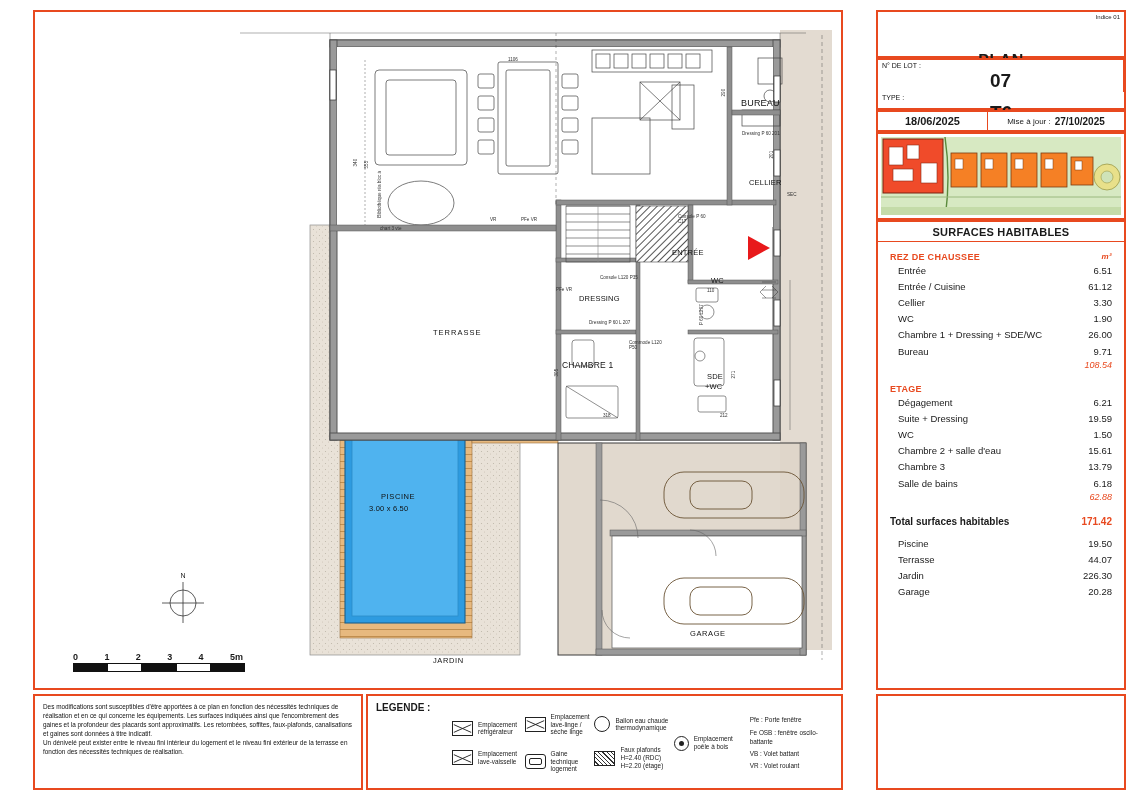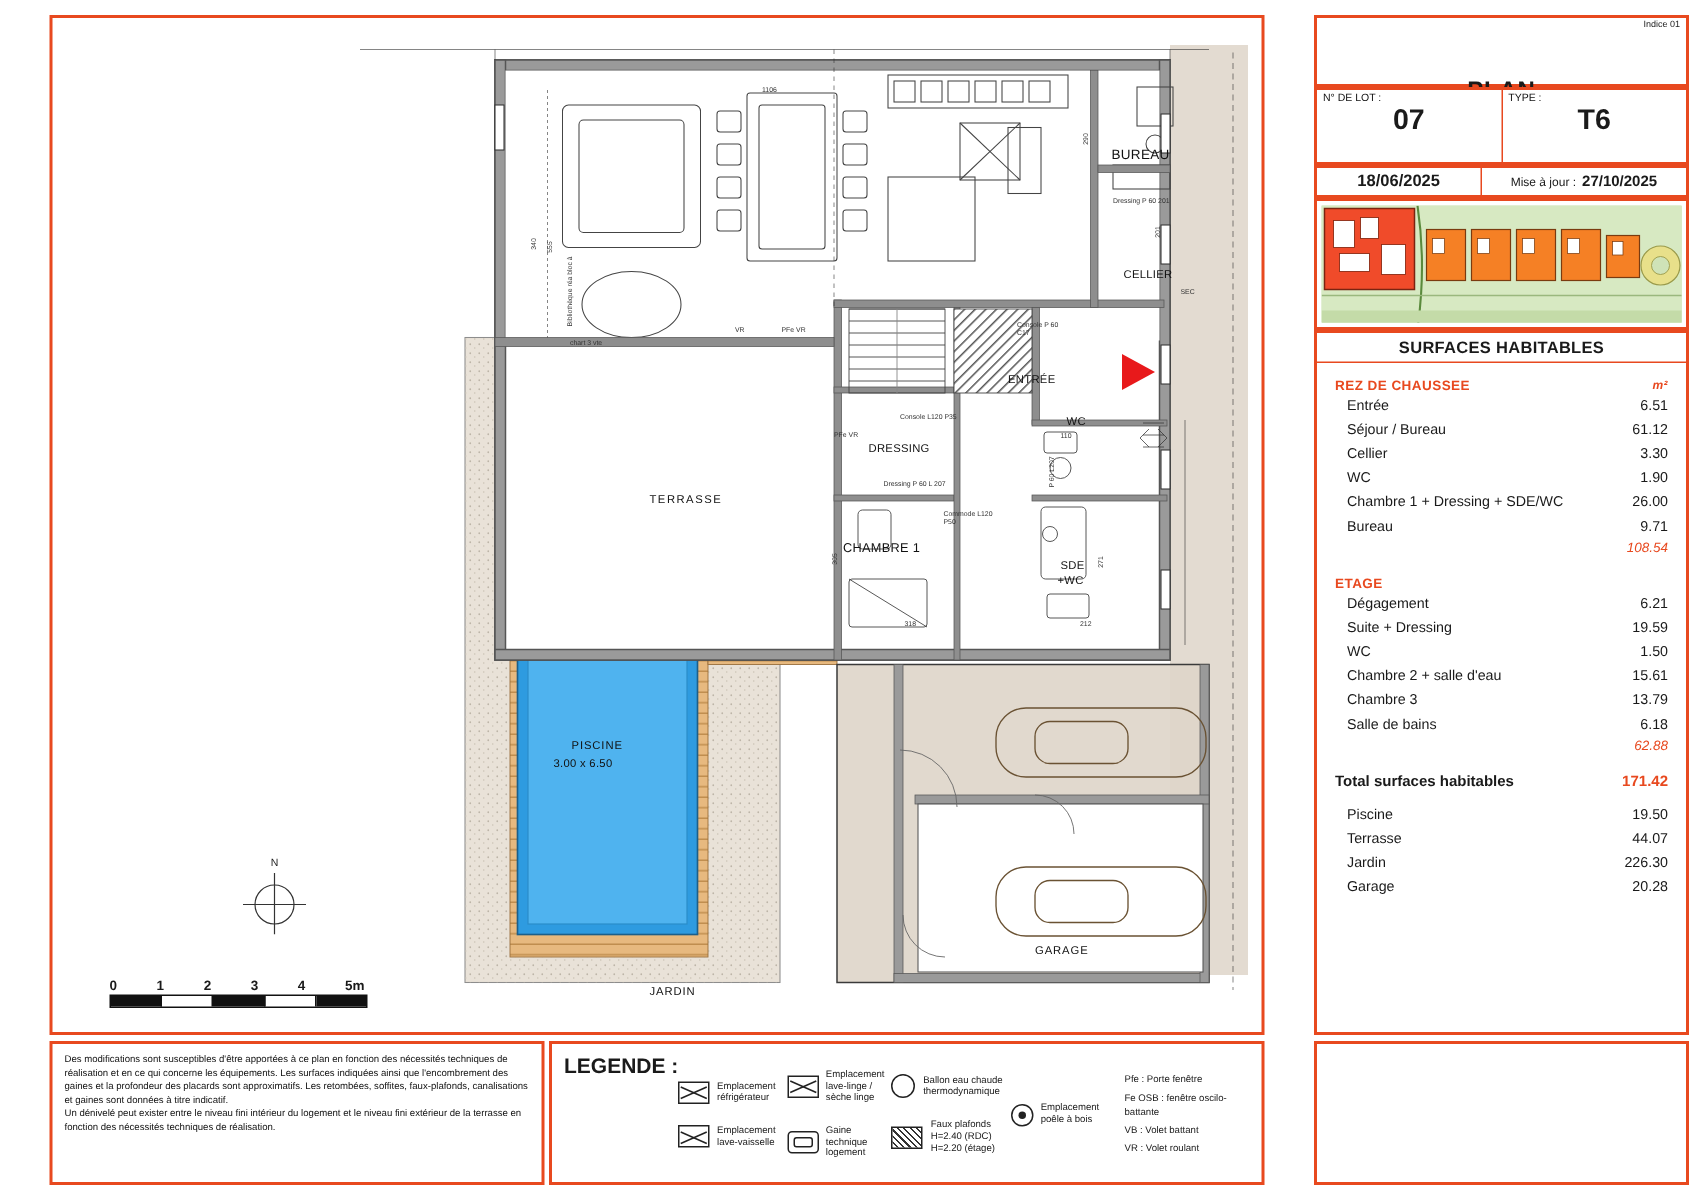--- a/index.html
+++ b/index.html
@@ -22,21 +22,21 @@
   #surfaces-frame{left:876px;top:220px;width:250px;height:470px;}
   #right-bottom-frame{left:876px;top:694px;width:250px;height:96px;}
 
   
   .title-main{text-align:center;font-weight:bold;line-height:1.15;padding-top:4px;}
   .title-main .t1{font-size:16px;letter-spacing:.5px;margin-top:36px;}
   .title-main .t2{font-size:14px;letter-spacing:.2px;}
   .indice{position:absolute;right:4px;top:2px;font-size:6px;color:#222;}
 
   
-  .lot-row{display:flex;height:100%;}
+  .lot-row{display:flex;height:100%;flex-direction:column;}
   .lot-cell{flex:1;border-right:1.5px solid #e8491f;box-sizing:border-box;position:relative;}
   .lot-cell:last-child{border-right:none;}
   .lot-cell .lbl{font-size:7px;padding:2px 0 0 4px;color:#111;}
   .lot-cell .val{text-align:center;font-size:19px;font-weight:bold;margin-top:1px;}
 
   
   .date-row{display:flex;height:100%;}
   .date-l{flex:1;text-align:center;font-size:11px;font-weight:bold;border-right:1.5px solid #e8491f;height:100%;display:flex;align-items:center;justify-content:center;box-sizing:border-box;}
   .date-r{flex:1.25;text-align:center;font-size:8px;height:100%;display:flex;align-items:center;justify-content:center;gap:4px;}
   .date-r b{font-size:10px;}
@@ -55,21 +55,21 @@
   .srow .v{font-variant-numeric:tabular-nums;}
   .subtotal{text-align:right;color:#e8491f;font-style:italic;font-size:9px;padding:1px 0 6px 0;}
   .total-row{display:flex;justify-content:space-between;font-weight:bold;font-size:10px;padding:8px 0 8px 0;}
   .total-row .v{color:#e8491f;}
   .gap{height:6px;}
 
   
   .notes{font-size:6.4px;line-height:1.42;padding:6px 8px;color:#111;}
 
   
-  .legend-title{font-size:14px;font-weight:bold;padding:6px 0 0 8px;}
+  .legend-title{font-size:10px;font-weight:bold;padding:6px 0 0 8px;}
   .legend-grid{position:absolute;left:84px;top:6px;right:4px;bottom:4px;display:flex;font-size:6.4px;}
   .lg-col{display:flex;flex-direction:column;justify-content:center;gap:14px;}
   .lg-col.c1{width:108px;}
   .lg-col.c2{width:104px;}
   .lg-col.c3{width:118px;}
   .lg-col.c4{width:130px;padding-left:6px;justify-content:center;gap:3px;}
   .lg-item{display:flex;align-items:center;gap:5px;line-height:1.2;}
   .lg-item .txt{white-space:pre-line;}
   .sym{width:19px;height:13px;border:1px solid #222;flex:0 0 auto;position:relative;background:#fff;}
   .sym.x::before,.sym.x::after{content:"";position:absolute;left:0;top:50%;width:100%;height:1px;background:#222;transform-origin:center;}
@@ -466,21 +466,21 @@
 
       <div class="sec-title">
         <span>REZ DE CHAUSSEE</span>
         <span class="m2">m²</span>
       </div>
       <div class="srow">
           <span class="n">Entrée</span>
           <span class="v">6.51</span>
         </div>
       <div class="srow">
-          <span class="n">Séjour / Bureau</span>
+          <span class="n">Entrée / Cuisine</span>
           <span class="v">61.12</span>
         </div>
       <div class="srow">
           <span class="n">Cellier</span>
           <span class="v">3.30</span>
         </div>
       <div class="srow">
           <span class="n">WC</span>
           <span class="v">1.90</span>
         </div>

